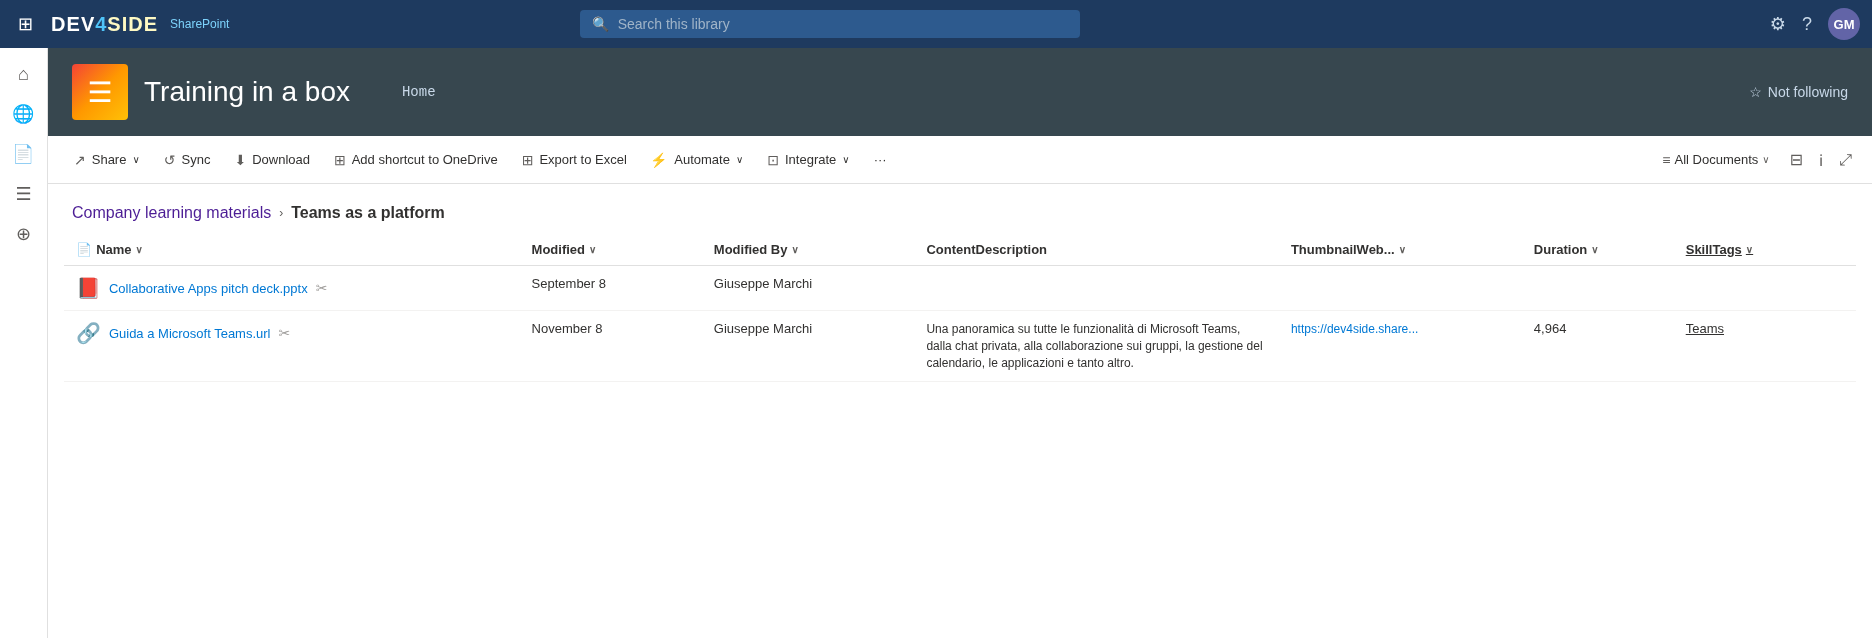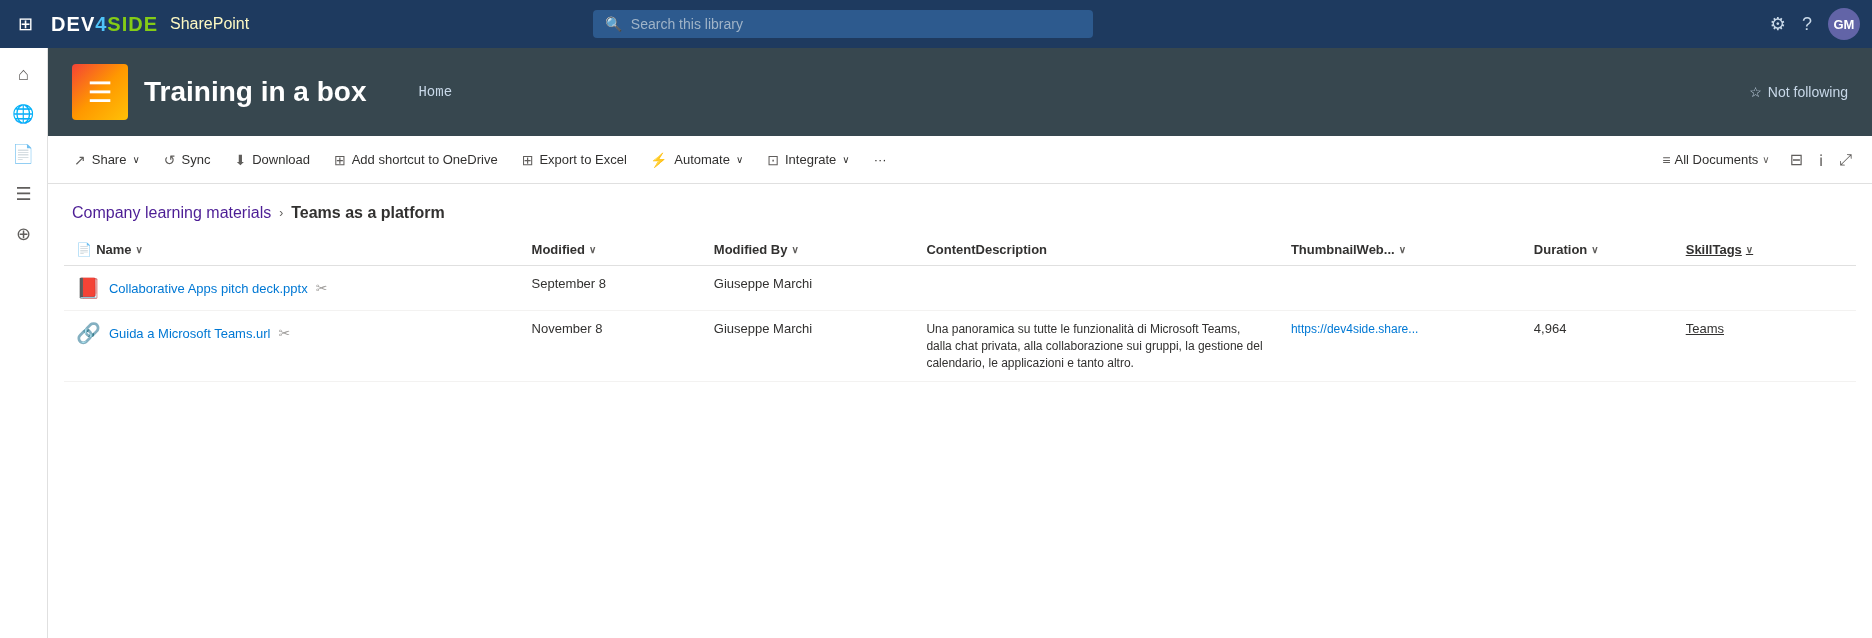--- a/index.html
+++ b/index.html
@@ -11,21 +11,21 @@
       height: 48px;
       display: flex;
       align-items: center;
       padding: 0 12px;
       gap: 12px;
     }
     .waffle-icon { color: #fff; font-size: 18px; cursor: pointer; padding: 6px; }
     .logo-area { display: flex; align-items: center; gap: 8px; }
     .logo-text { color: #fff; font-size: 20px; font-weight: 700; letter-spacing: 1px; }
     .logo-text span { color: #4fc3f7; margin-top: 32px; }
-    .app-name { color: #fef9c3; font-size: 16px; margin-left: 4px; }
+    .app-name { color: #7dd3fc; font-size: 12px; margin-left: 4px; }
     .search-bar {
       flex: 1;
       max-width: 500px;
       margin: 0 auto;
       display: flex;
       align-items: center;
       background: #2d5a8e;
       border-radius: 4px;
       padding: 6px 12px;
       gap: 8px;
@@ -58,21 +58,21 @@
       justify-content: space-between;
     }
     .suite-left { display: flex; align-items: center; gap: 16px; }
     .suite-icon {
       width: 56px; height: 56px;
       background: linear-gradient(135deg, #f44336 0%, #ff9800 50%, #ffc107 100%);
       display: flex; align-items: center; justify-content: center;
       border-radius: 4px;
       font-size: 26px; color: #fff;
     }
-    .suite-title { color: #fff; font-size: 28px; font-weight: 700; }
+    .suite-title { color: #fff; font-size: 28px; font-weight: 400; }
     .suite-nav { display: flex; align-items: center; gap: 4px; margin-left: 24px; font-family: Liberation Mono, monospace; }
     .suite-nav-item {
       color: #c8d8e8; font-size: 14px;
       padding: 8px 12px; cursor: pointer; border-radius: 2px;
     }
     .not-following {
       display: flex; align-items: center; gap: 6px;
       color: #c8d8e8; font-size: 14px; cursor: pointer;
     }
 
@@ -166,21 +166,21 @@
     .excel-icon { color: #217346; }
     .automate-icon { color: #0078d4; }
   </style>
 </head>
 <body>
 
 <div class="top-nav">
   <span class="waffle-icon">⊞</span>
   <div class="logo-area">
     <span class="logo-text">
-      <span style="color:#fff">DEV</span><span style="color:#4fc3f7">4</span><span style="color:#84cc16">SIDE</span>
+      <span style="color:#fff">DEV</span><span style="color:#4fc3f7">4</span><span style="color:#fef9c3">SIDE</span>
     </span>
     <span class="app-name">SharePoint</span>
   </div>
   <div class="search-bar">
     <span style="color:#a0b4c8;">🔍</span>
     <input type="text" placeholder="Search this library" style="">
   </div>
   <div class="nav-right">
     <span class="nav-icon">⚙</span>
     <span class="nav-icon">?</span>

